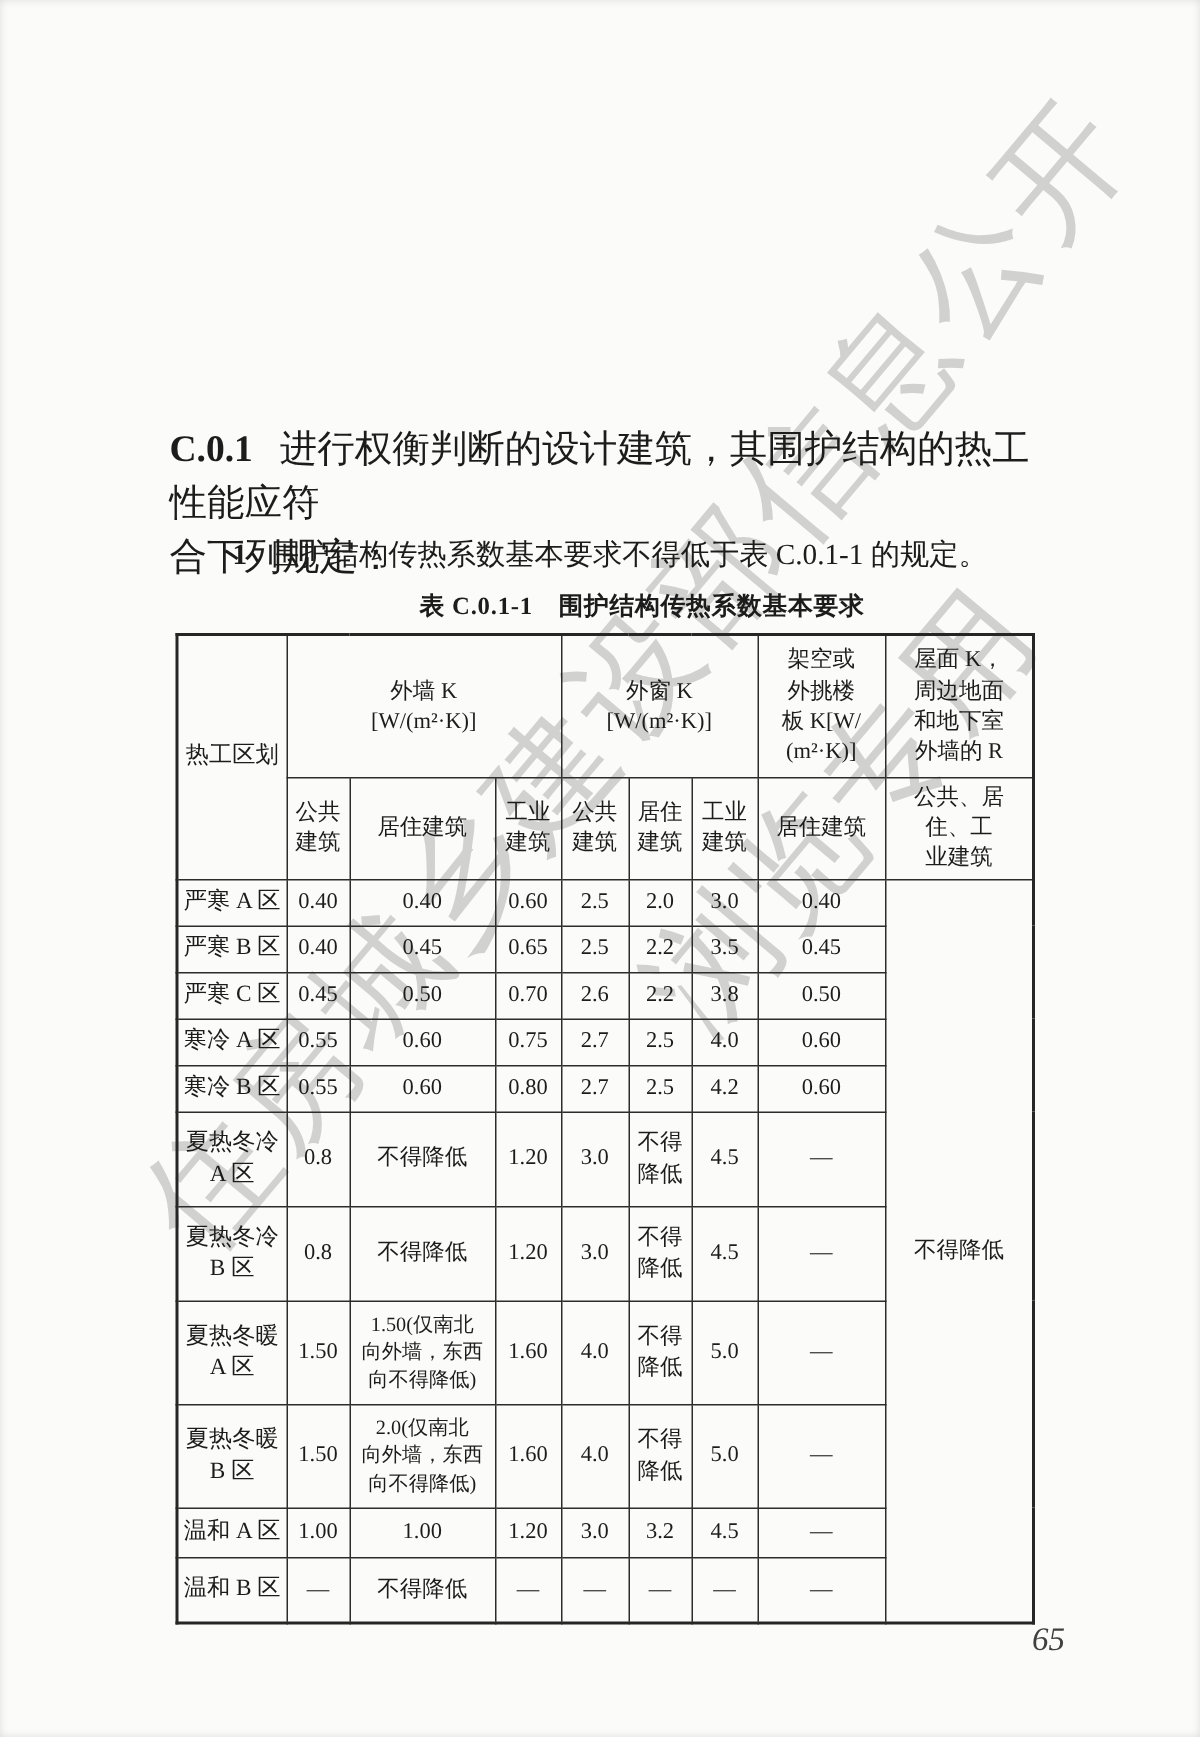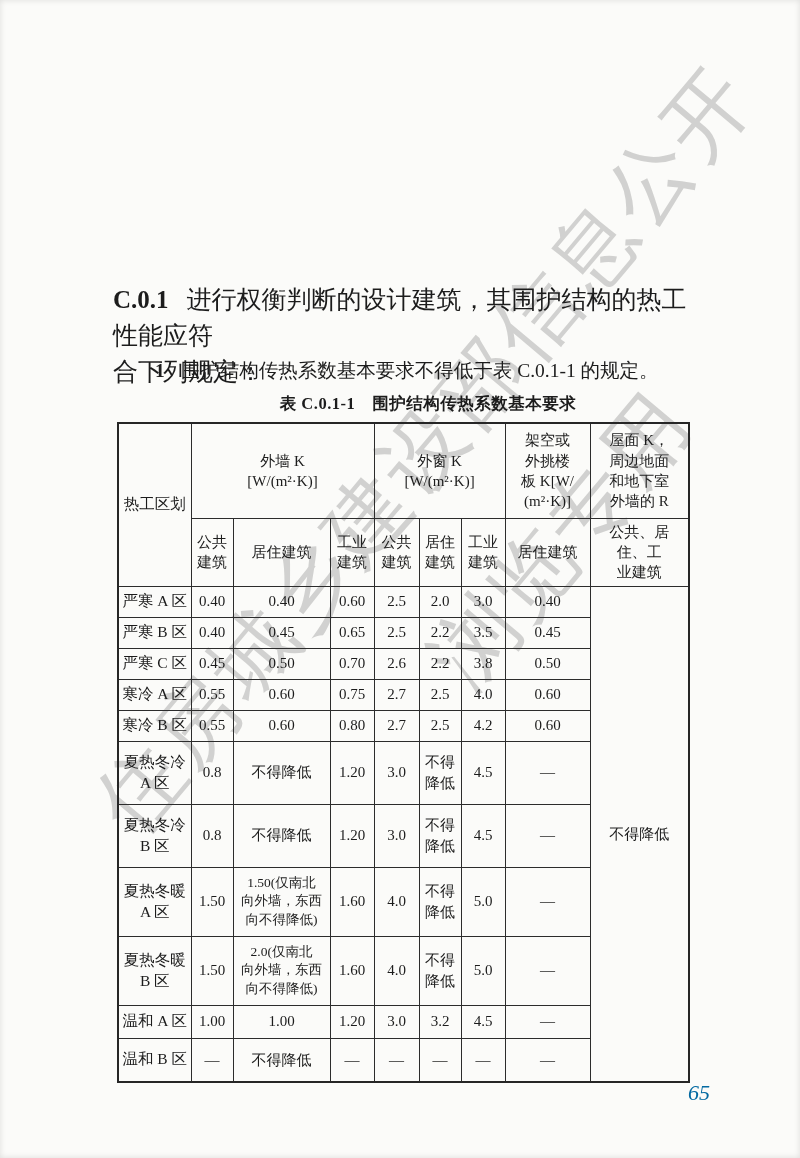--- a/index.html
+++ b/index.html
@@ -88,21 +88,21 @@
   tr.r-tall { height:63px; }
   tr.r-xtall{ height:69px; }
   tr.r-last1{ height:33px;margin-top:18px; }
   tr.r-last2{ height:44px; }
   td.zone, th.zone { font-size:15.5px; }
   td.paren { font-size:13.5px; line-height:1.4; }
   .pgnum {
     position:absolute; left:640px; top:1080px; width:70px;
     text-align:right;
     font-size:22px; font-style:italic;
-    color:#0369a1;
+    color:#404040;
   }
 </style>
 </head>
 <body>
 
 <div class="page">
 
   <div class="watermark wm1">住房城乡建设部信息公开</div>
   <div class="watermark wm2">浏览专用</div>
 

